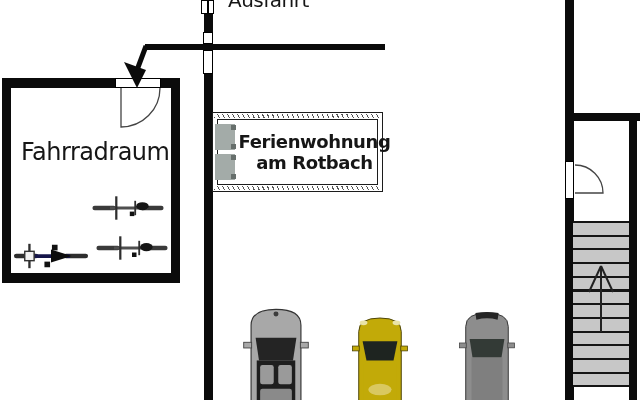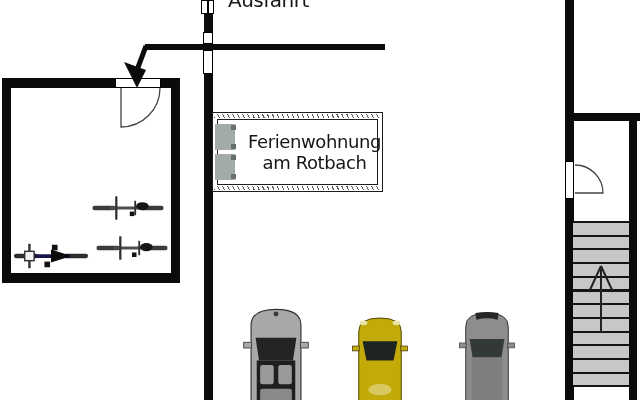--- a/index.html
+++ b/index.html
@@ -10,21 +10,21 @@
   .lbl{position:absolute;white-space:nowrap;letter-spacing:-0.5px;color:#161616;}
   #lbl-ausfahrt{font-size:20px;}
   #lbl-fahrradraum{font-size:24px;}
   #lbl-tiefgarage{font-size:25px;}
   #apt-box{position:absolute;left:212px;top:112px;width:171px;height:80px;
            border:1.5px solid #1c1c1c;background:#fff;box-sizing:border-box;}
   .hatch{position:absolute;left:1px;right:1px;height:4px;
          background:repeating-linear-gradient(65deg,#555 0 1px,transparent 1px 4.5px);}
   #apt-inner{position:absolute;left:4px;right:4px;top:6px;bottom:6px;border:1px solid #1c1c1c;}
   #apt-text{position:absolute;inset:0;display:flex;flex-direction:column;align-items:center;
-            justify-content:center;padding-left:34px;font-size:18px;line-height:21px;letter-spacing:-0.4px;}
+            justify-content:center;padding-left:34px;font-size:18px;line-height:21px;letter-spacing:-0.4px;font-weight:bold;}
   .furn{position:absolute;width:20px;height:26px;background:var(--furniture,#a3aba8);}
   .furn i{position:absolute;right:-1px;width:5px;height:5px;background:#676f6c;}
   #stairs{position:absolute;left:573px;top:221px;width:56px;height:166px;
           background:var(--stair-fill,#c7c7c7);border-bottom:2px solid #151515;box-sizing:border-box;
           background-image:repeating-linear-gradient(to bottom,#151515 0 2px,transparent 2px 13.7px);}
   svg{display:block;}
   #overlay{position:absolute;left:0;top:0;z-index:6;pointer-events:none;}
   .car{position:absolute;z-index:2;}
   .bike{position:absolute;z-index:2;}
   .flip{transform:scaleX(-1);}
@@ -69,20 +69,21 @@
         <i style="top:1px"></i>
         <i style="bottom:1px"></i>
       </div>
     <div class="furn" style="left:2px;top:41px">
         <i style="top:1px"></i>
         <i style="bottom:1px"></i>
       </div>
   </div>
 
   <div class="lbl" id="lbl-ausfahrt" style="left:228px;top:-12px">Ausfahrt</div>
+  <div class="lbl" id="lbl-fahrradraum" style="left:21px;top:138px">Fahrradraum</div>
 
   <svg class="bike" style="left:17px;top:203px" width="56" height="27" viewBox="0 0 80 32">
     <g class="flip" transform="scale(-1,1) translate(-80,0)">
       <line x1="3" y1="16" x2="24" y2="16" stroke="#2e2e2e" stroke-width="5" stroke-linecap="round"></line>
       <line x1="56" y1="16" x2="77" y2="16" stroke="#2e2e2e" stroke-width="5" stroke-linecap="round"></line>
       <line x1="20" y1="16" x2="62" y2="16" stroke="var(--bike-blue)" stroke-width="3.5"></line>
       <line x1="60" y1="3" x2="60" y2="29" stroke="#2e2e2e" stroke-width="2.5"></line>
       <line x1="36" y1="7" x2="36" y2="25" stroke="#2e2e2e" stroke-width="2"></line>
       <ellipse cx="28" cy="16" rx="7" ry="4" fill="#20262a"></ellipse>
     </g>

